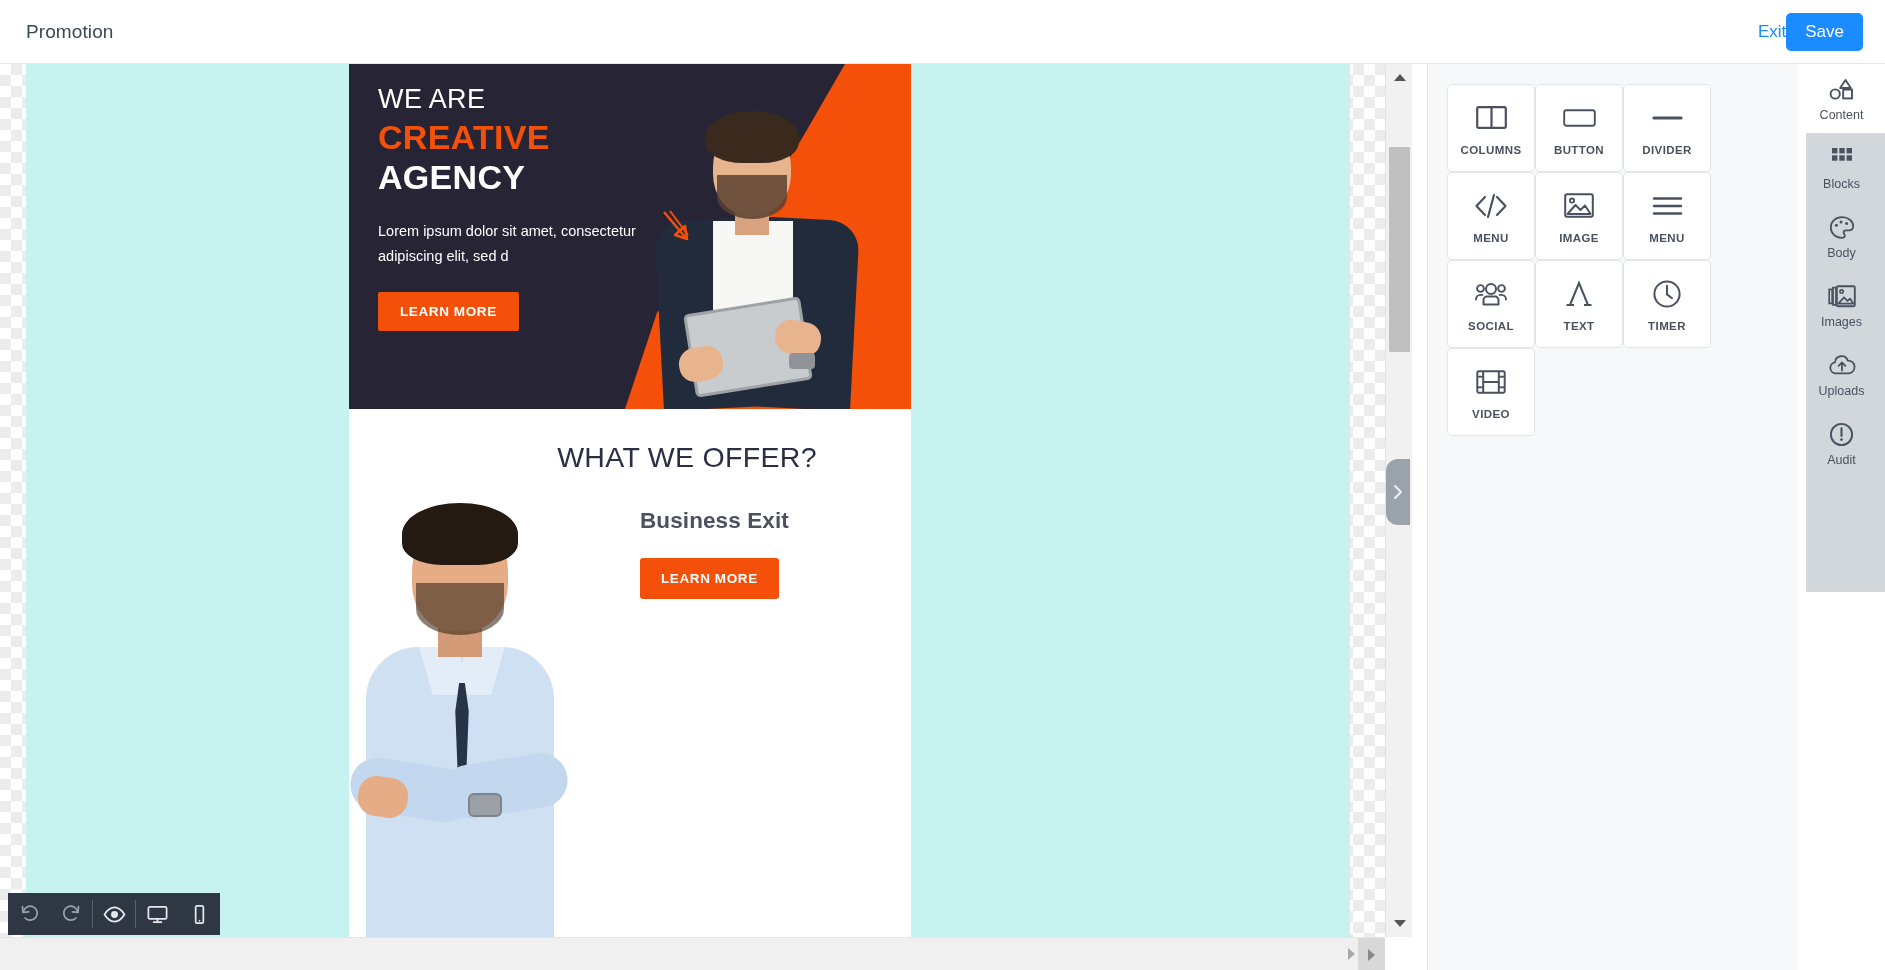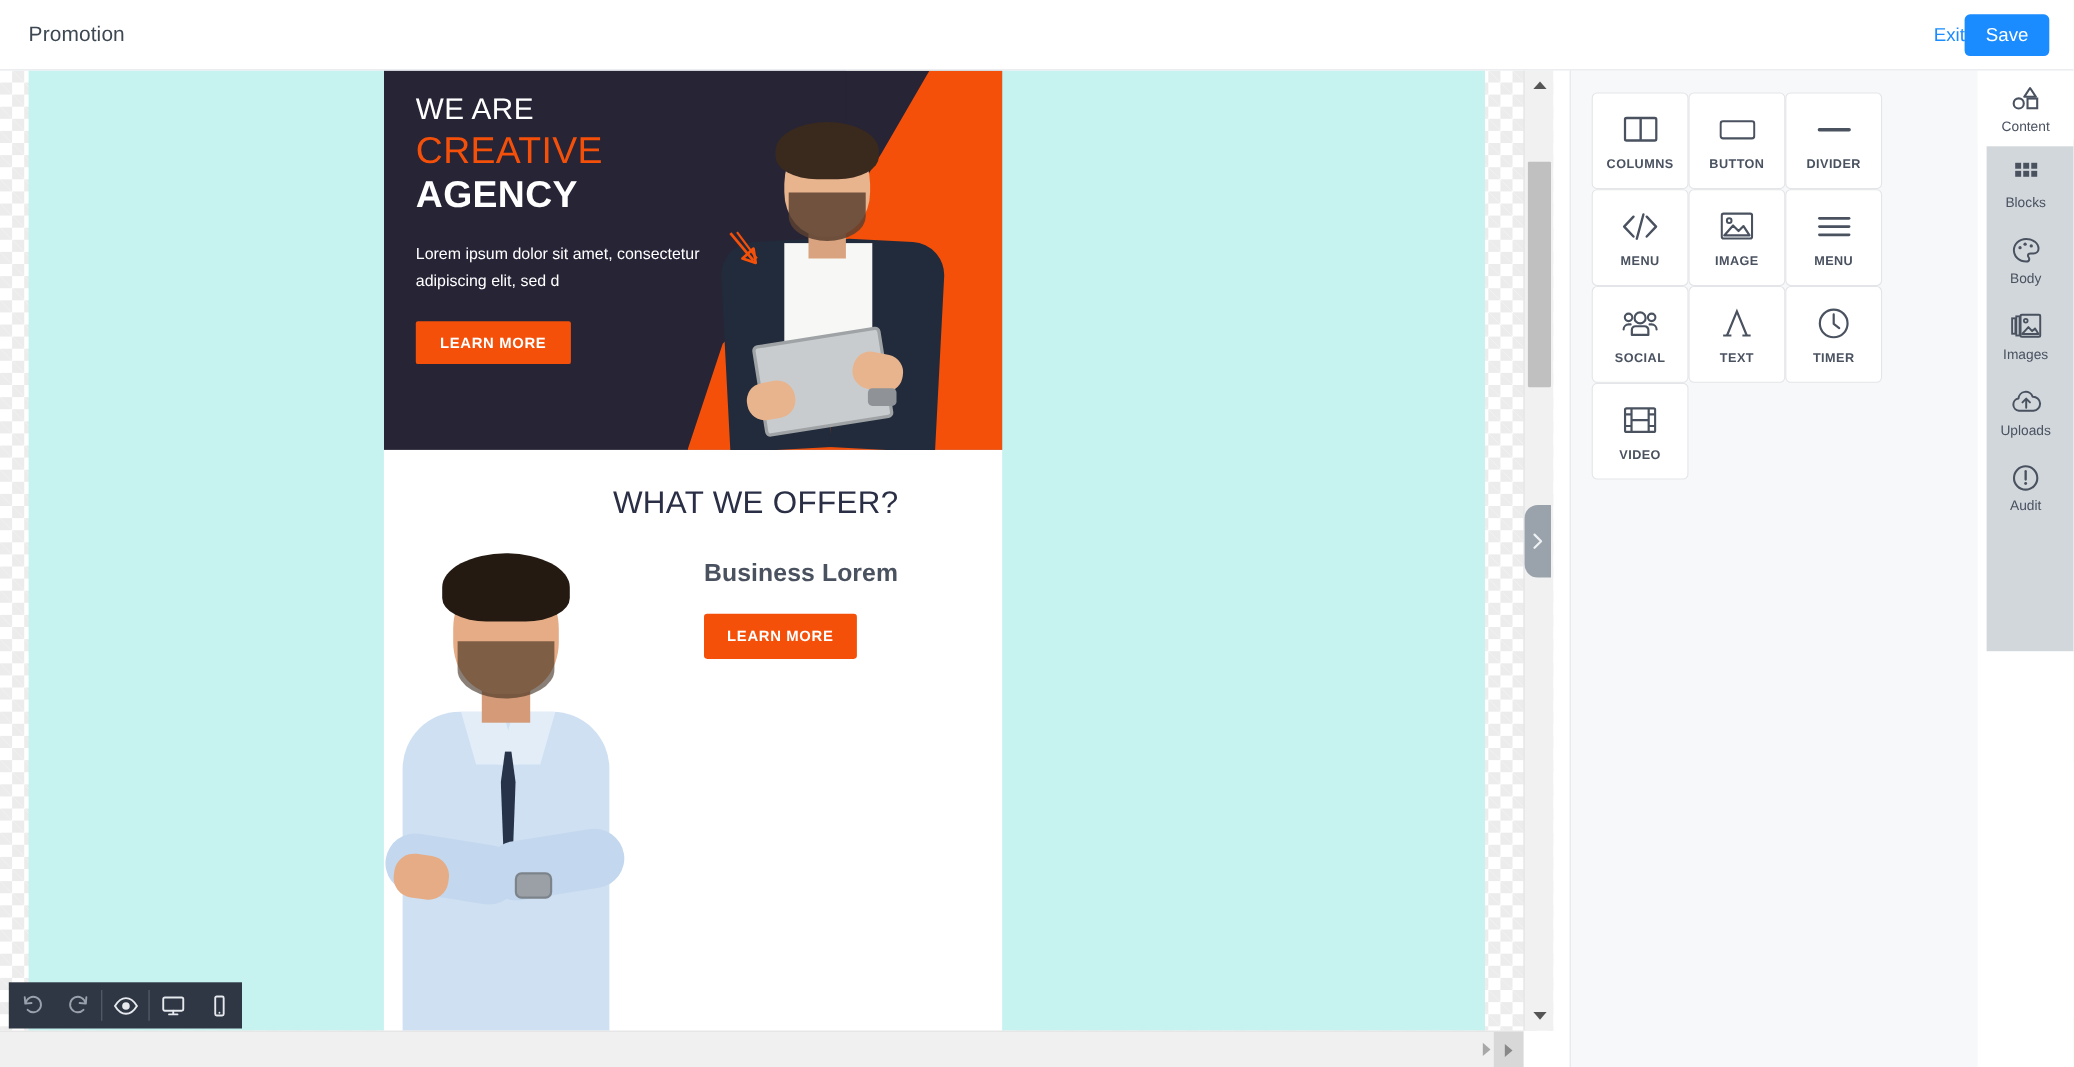--- a/index.html
+++ b/index.html
@@ -96,21 +96,21 @@
   }
   .hero-text {
     position: absolute; left: 29px; top: 18px;
     z-index: 6;
   }
   .hero-l1 {
     font-size: 27px; color: #ffffff; letter-spacing: .4px;
     line-height: 1.28; font-weight: 400;
   }
   .hero-l2 {
-    font-size: 34px; color: #f4500a; font-weight: 400;
+    font-size: 34px; color: #f4500a; font-weight: 700;
     letter-spacing: .3px; line-height: 1.18;
   }
   .hero-l3 {
     font-size: 34px; color: #ffffff; font-weight: 700;
     letter-spacing: .3px; line-height: 1.18;
   }
   .hero-sub {
     margin-top: 22px; font-size: 14.5px; color: #ffffff;
     line-height: 1.75; font-weight: 400; max-width: 260px;
   }
@@ -367,21 +367,21 @@
           <div class="m2-head"></div>
           <div class="m2-beard"></div>
           <div class="m2-hair"></div>
           <div class="m2-arm-l"></div>
             <div class="m2-arm-r"></div>
           <div class="m2-hand"></div>
           <div class="m2-watch"></div>
         </div>
 
         <div class="offer-body">
-          <div class="biz-title">Business Lorem</div>
+          <div class="biz-title">Business Exit</div>
           <button class="biz-btn">LEARN MORE</button>
         </div>
       </div>
     </div>
   </div>
 
   <div class="vscroll">
     <div class="vscroll-up">
         <div class="tri-up"></div>
       </div>

